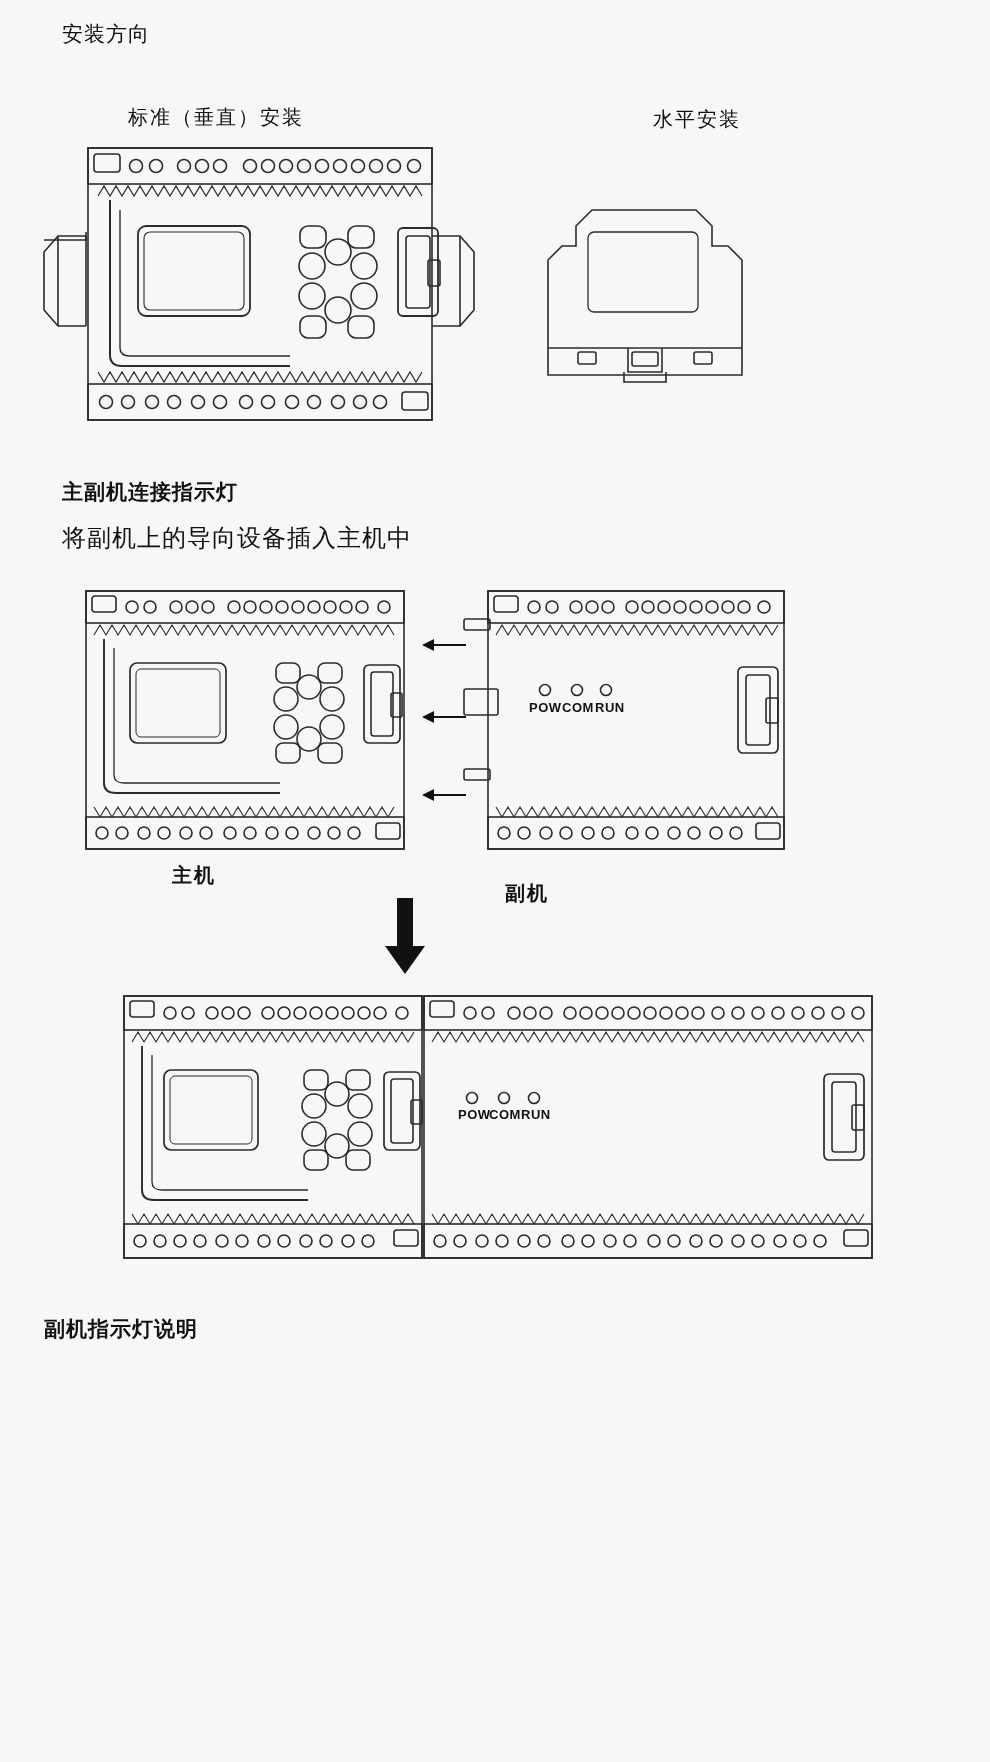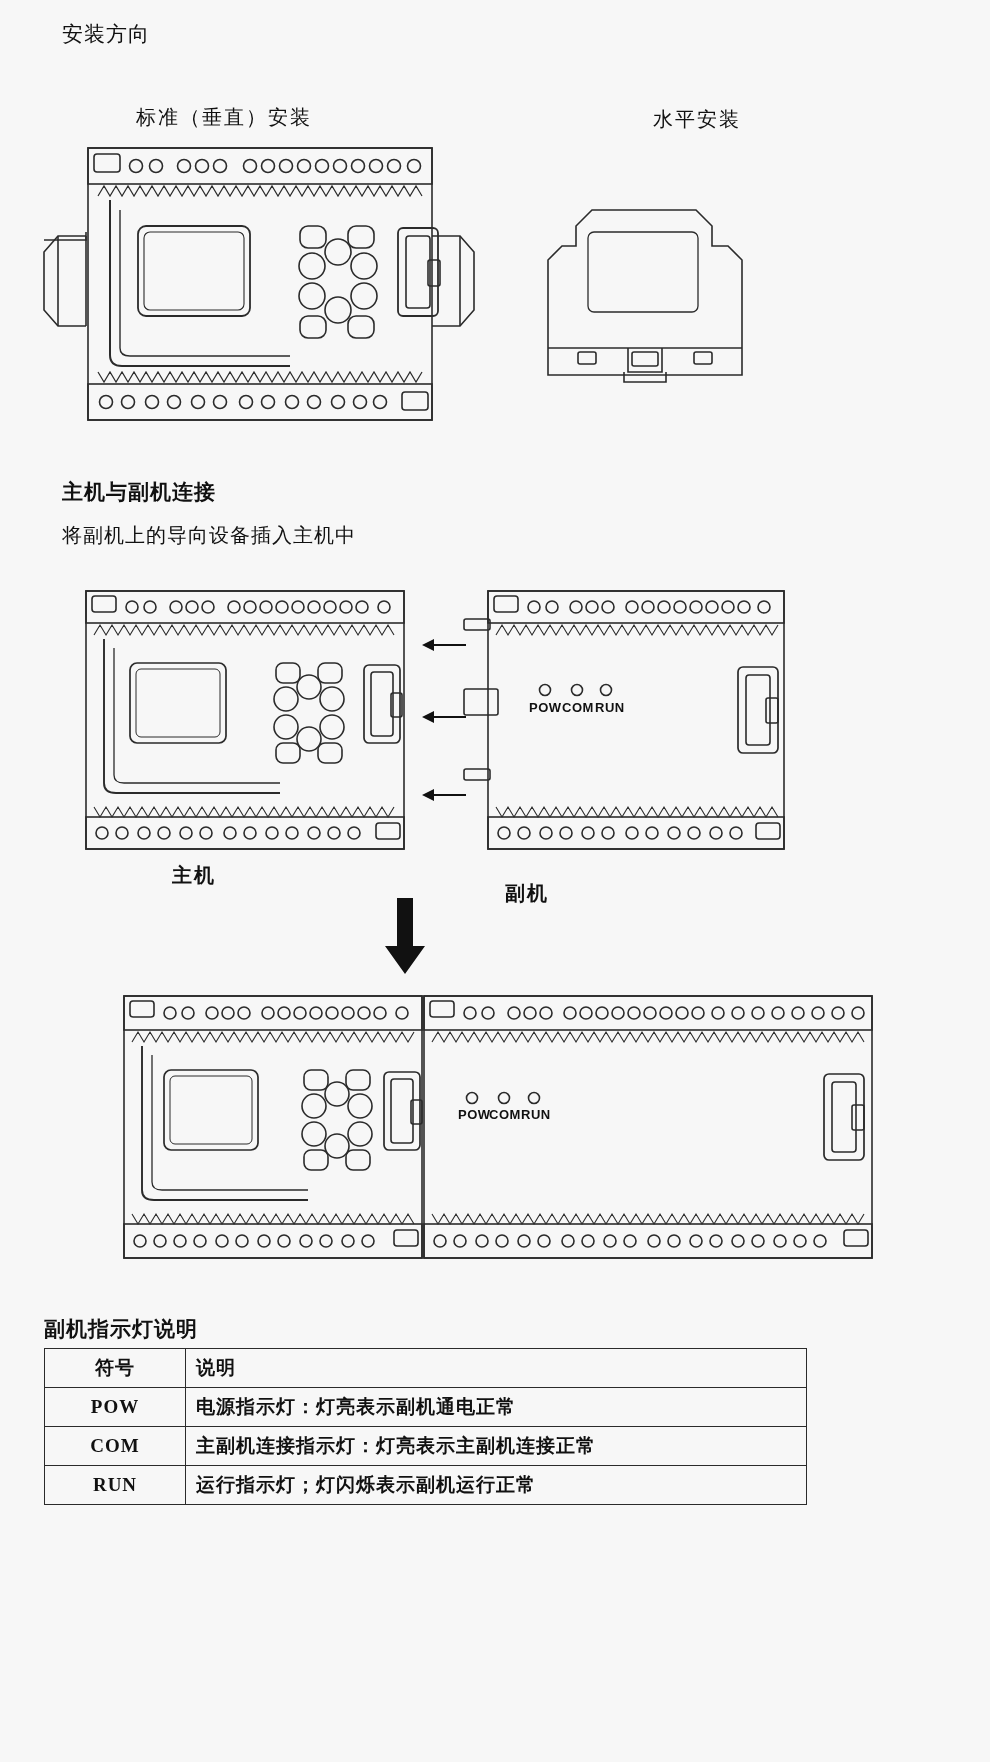--- a/index.html
+++ b/index.html
@@ -52,21 +52,21 @@
     position: absolute;
     font-size: 20px;
     font-weight: 700;
     font-family: "Liberation Serif", serif;
     letter-spacing: 2px;
     color: #111;
     white-space: nowrap;
   }
   .body-line {
     position: absolute;
-    font-size: 20px;
+    font-size: 24px;
     letter-spacing: 1px;
     color: #111;
     white-space: nowrap;
   }
 
   
   .device {
     position: absolute;
   }
   .led-label {
@@ -105,21 +105,21 @@
 
   svg { display: block; overflow: visible; }
 </style>
 </head>
 <body>
 
 <div class="page">
 
   <div class="h-section" style="left:62px; top:20px;">安装方向</div>
 
-  <div class="caption" style="left:136px; top:104px;">标准（垂直）安装</div>
+  <div class="caption" style="left:128px; top:104px;">标准（垂直）安装</div>
   <div class="caption" style="left:640px; top:106px;margin-left:13px;">水平安装</div>
 
   <div class="device" style="left:40px; top:140px; width:440px; height:300px;">
     <svg width="440" height="300" viewBox="0 0 440 300">
       <g fill="none" stroke="#2b2b2b" stroke-width="1.6">
 
         <path d="M4,100 L46,100 L46,92 L46,92 L46,100 L4,100 L4,100 Z"></path>
         <path d="M46,96 L18,96 L4,112 L4,170 L18,186 L46,186"></path>
         <path d="M46,96 L46,186" stroke-dasharray="0"></path>
         <path d="M18,96 L18,186"></path>
@@ -202,21 +202,21 @@
         <rect x="48" y="32" width="110" height="80" rx="6" stroke-width="1.3"></rect>
         <rect x="38" y="152" width="18" height="12" rx="2"></rect>
         <rect x="154" y="152" width="18" height="12" rx="2"></rect>
         <path d="M88,148 L88,172 L122,172 L122,148"></path>
         <rect x="92" y="152" width="26" height="14" rx="2"></rect>
         <path d="M84,172 L84,182 L126,182 L126,172"></path>
       </g>
     </svg>
   </div>
 
-  <div class="h-section" style="left:62px; top:478px; font-weight:700;">主机与副机连接</div>
+  <div class="h-section" style="left:62px; top:478px; font-weight:700;">主副机连接指示灯</div>
   <div class="body-line" style="left:62px; top:522px;">将副机上的导向设备插入主机中</div>
 
   <div class="device" style="left:80px; top:585px; width:330px; height:270px;">
     <svg width="330" height="270" viewBox="0 0 330 270">
       <g fill="none" stroke="#2b2b2b" stroke-width="1.6">
         <rect x="6" y="6" width="318" height="258"></rect>
         <rect x="6" y="6" width="318" height="32"></rect>
         <rect x="6" y="232" width="318" height="32"></rect>
         <rect x="12" y="11" width="24" height="16" rx="3"></rect>
         <rect x="296" y="238" width="24" height="16" rx="3"></rect>
@@ -472,36 +472,14 @@
         <rect x="734" y="117" width="12" height="25" rx="2"></rect>
       </g>
     </svg>
   </div>
   <div class="led-label" style="left:458px; top:1107px;">POW</div>
   <div class="led-label" style="left:489px; top:1107px;">COM</div>
   <div class="led-label" style="left:521px; top:1107px;">RUN</div>
 
   <div class="h-bold" style="left:44px; top:1315px;">副机指示灯说明</div>
 
-  <table class="legend-table" style="left:44px; top:1348px;">
-    <thead>
-      <tr>
-        <th class="sym">符号</th>
-        <th class="desc">说明</th>
-      </tr>
-    </thead>
-    <tbody>
-      <tr>
-        <td class="sym">POW</td>
-        <td class="desc">电源指示灯：灯亮表示副机通电正常</td>
-      </tr>
-      <tr>
-        <td class="sym">COM</td>
-        <td class="desc">主副机连接指示灯：灯亮表示主副机连接正常</td>
-      </tr>
-      <tr>
-        <td class="sym">RUN</td>
-        <td class="desc">运行指示灯；灯闪烁表示副机运行正常</td>
-      </tr>
-    </tbody>
-  </table>
 
 </div>
 
 </body></html>

